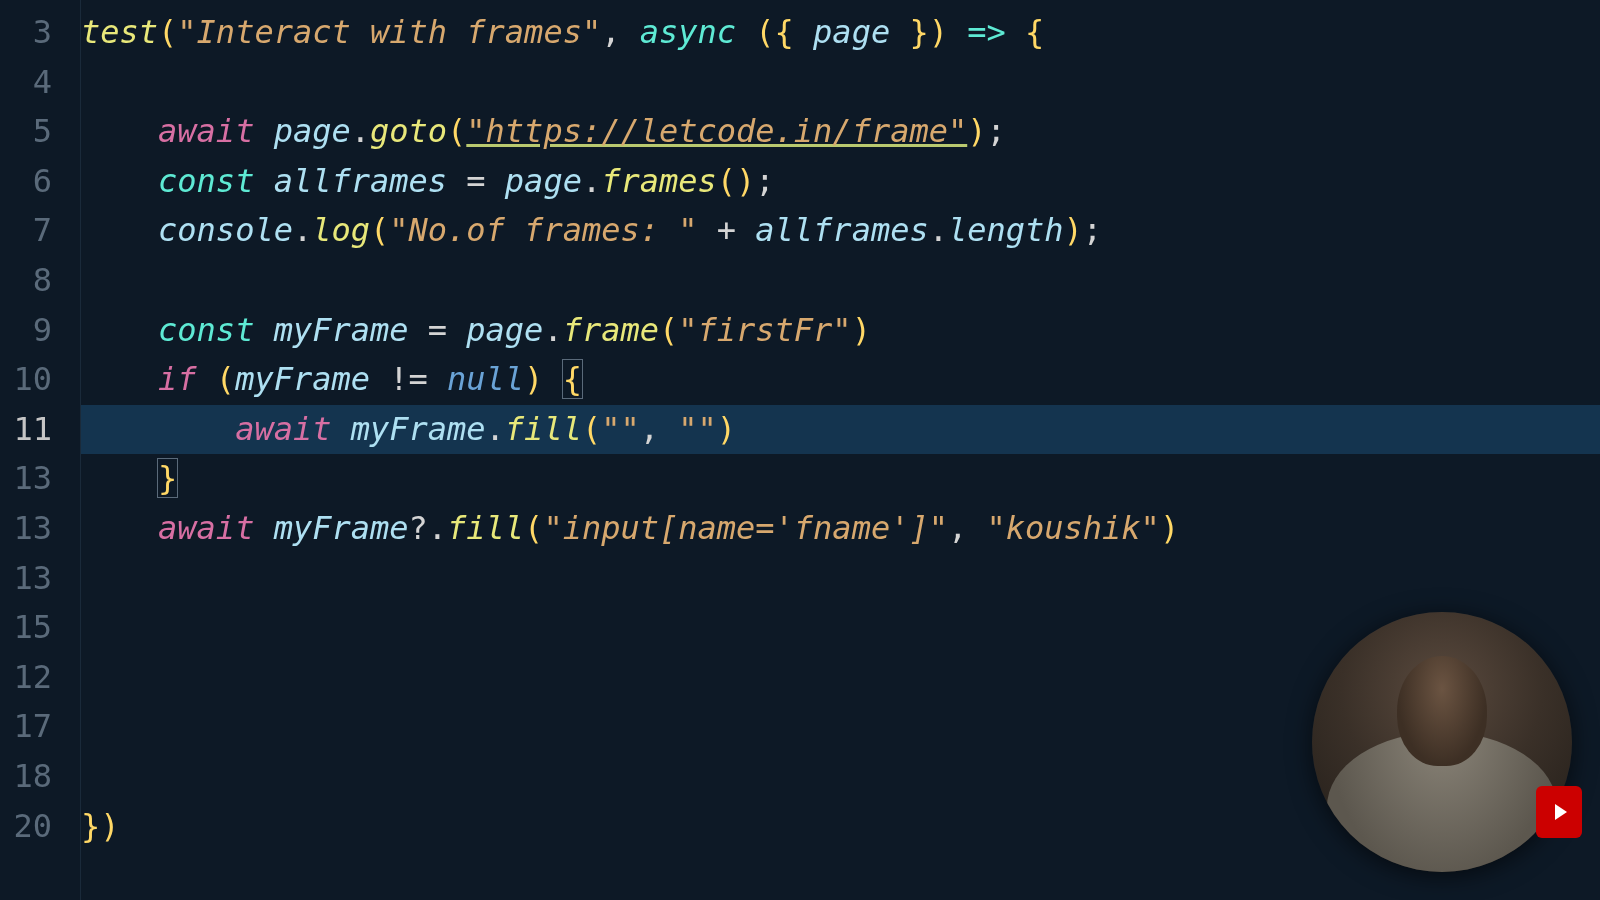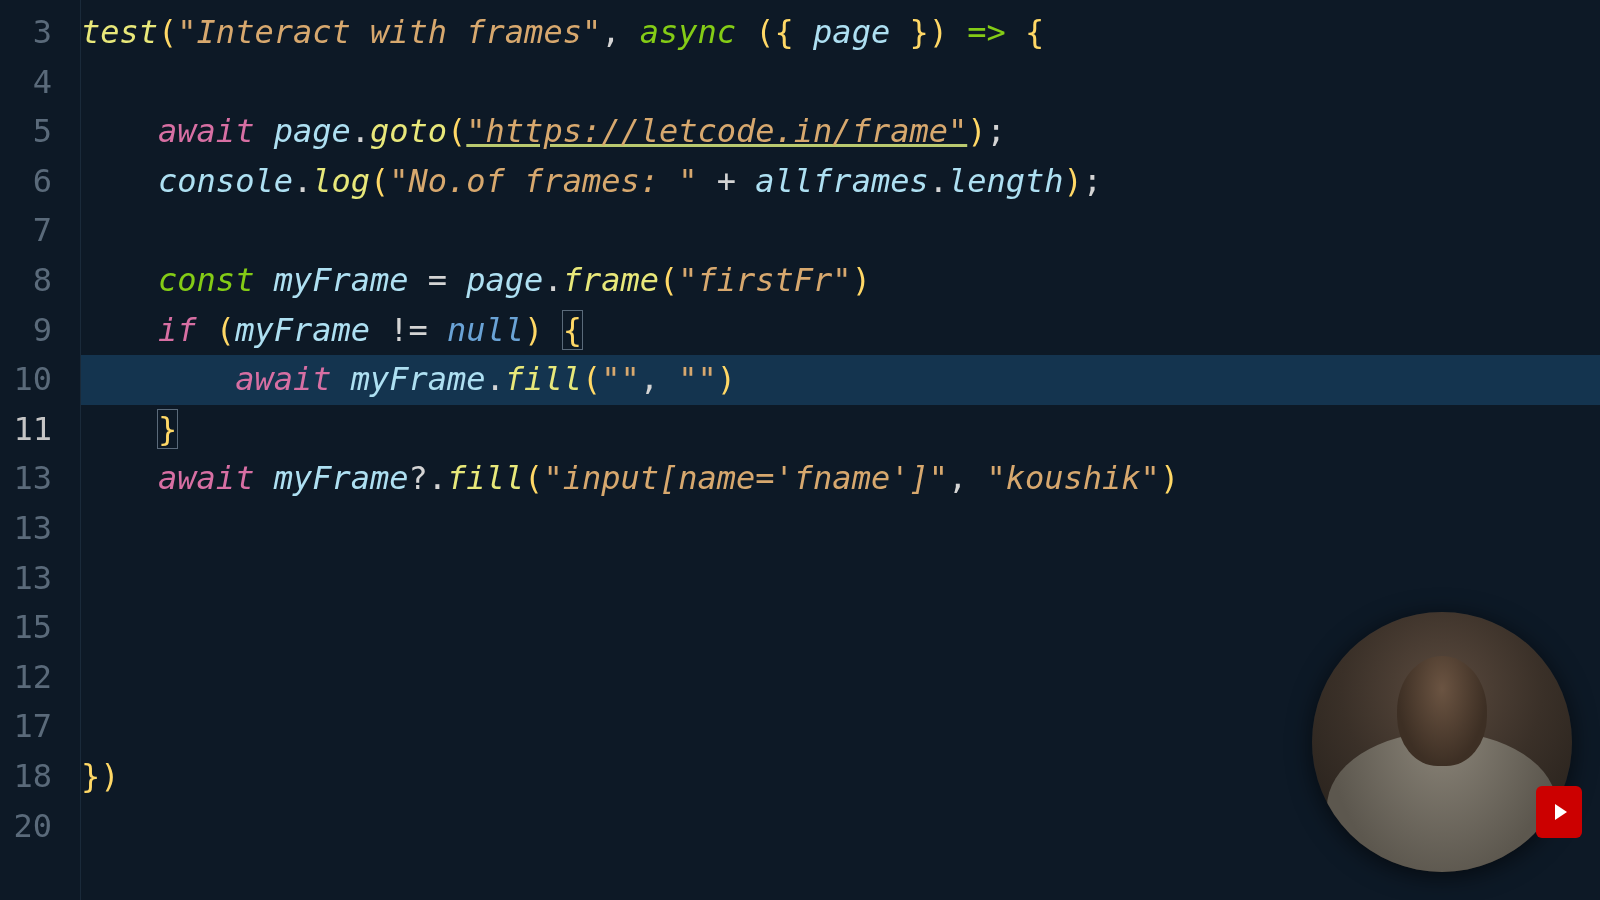--- a/index.html
+++ b/index.html
@@ -32,21 +32,21 @@
     padding-top: 8px;
     border-left: 1px solid #1a2a3a;
   }
   .line { height: 49.6px; white-space: pre; padding-left: 0; }
   .line.highlighted {
     background: #14344f;
   }
   .tok-fn   { color: #e8e87a; font-style: italic; margin-top: 28px; }
   .tok-str  { color: #d7a86e; font-style: italic; }
   .tok-kw   { color: #d76fa3; font-style: italic; }
-  .tok-kw2  { color: #84cc16; font-style: italic; }
+  .tok-kw2  { color: #5eead4; font-style: italic; }
   .tok-var  { color: #aee0f2; font-style: italic; }
   .tok-obj  { color: #aee0f2; font-style: italic; }
   .tok-null { color: #6aa3d6; font-style: italic; }
   .tok-op   { color: #d4d4d4; }
   .tok-punc { color: #ffd866; }
   .tok-punc-plain { color: #d4d4d4; }
   .url { text-decoration: underline; text-decoration-color: #b9c96f; }
   .bracket-match {
     border: 1px solid #5a6a7a;
     margin: -1px;
@@ -125,20 +125,21 @@
   </div>
 
   <div class="code">
 
     <div class="line"><span class="tok-fn">test</span><span class="tok-punc">(</span><span class="tok-str">"Interact with frames"</span><span class="tok-punc-plain">, </span><span class="tok-kw2">async</span><span class="tok-punc-plain"> </span><span class="tok-punc">({ </span><span class="tok-var">page</span><span class="tok-punc"> })</span><span class="tok-punc-plain"> </span><span class="tok-kw2">=&gt;</span><span class="tok-punc-plain"> </span><span class="tok-punc">{</span></div>
 
     <div class="line"></div>
 
     <div class="line">    <span class="tok-kw">await</span><span class="tok-punc-plain"> </span><span class="tok-obj">page</span><span class="tok-punc-plain">.</span><span class="tok-fn">goto</span><span class="tok-punc">(</span><span class="tok-str url">"https://letcode.in/frame"</span><span class="tok-punc">)</span><span class="tok-punc-plain">;</span></div>
 
+    <div class="line">    <span class="tok-kw2">const</span><span class="tok-punc-plain"> </span><span class="tok-var">allframes</span><span class="tok-punc-plain"> = </span><span class="tok-obj">page</span><span class="tok-punc-plain">.</span><span class="tok-fn">frames</span><span class="tok-punc">()</span><span class="tok-punc-plain">;</span></div>
 
     <div class="line">    <span class="tok-obj">console</span><span class="tok-punc-plain">.</span><span class="tok-fn">log</span><span class="tok-punc">(</span><span class="tok-str">"No.of frames: "</span><span class="tok-punc-plain"> + </span><span class="tok-var">allframes</span><span class="tok-punc-plain">.</span><span class="tok-var">length</span><span class="tok-punc">)</span><span class="tok-punc-plain">;</span></div>
 
     <div class="line"></div>
 
     <div class="line">    <span class="tok-kw2">const</span><span class="tok-punc-plain"> </span><span class="tok-var">myFrame</span><span class="tok-punc-plain"> = </span><span class="tok-obj">page</span><span class="tok-punc-plain">.</span><span class="tok-fn">frame</span><span class="tok-punc">(</span><span class="tok-str">"firstFr"</span><span class="tok-punc">)</span></div>
 
     <div class="line">    <span class="tok-kw">if</span><span class="tok-punc-plain"> </span><span class="tok-punc">(</span><span class="tok-var">myFrame</span><span class="tok-punc-plain"> </span><span class="tok-op">!=</span><span class="tok-punc-plain"> </span><span class="tok-null">null</span><span class="tok-punc">)</span><span class="tok-punc-plain"> </span><span class="tok-punc bracket-match">{</span></div>
 
     <div class="line highlighted">        <span class="tok-kw">await</span><span class="tok-punc-plain"> </span><span class="tok-var">myFrame</span><span class="tok-punc-plain">.</span><span class="tok-fn">fill</span><span class="tok-punc">(</span><span class="tok-str">""</span><span class="tok-punc-plain">, </span><span class="tok-str">""</span><span class="tok-punc">)</span></div>

